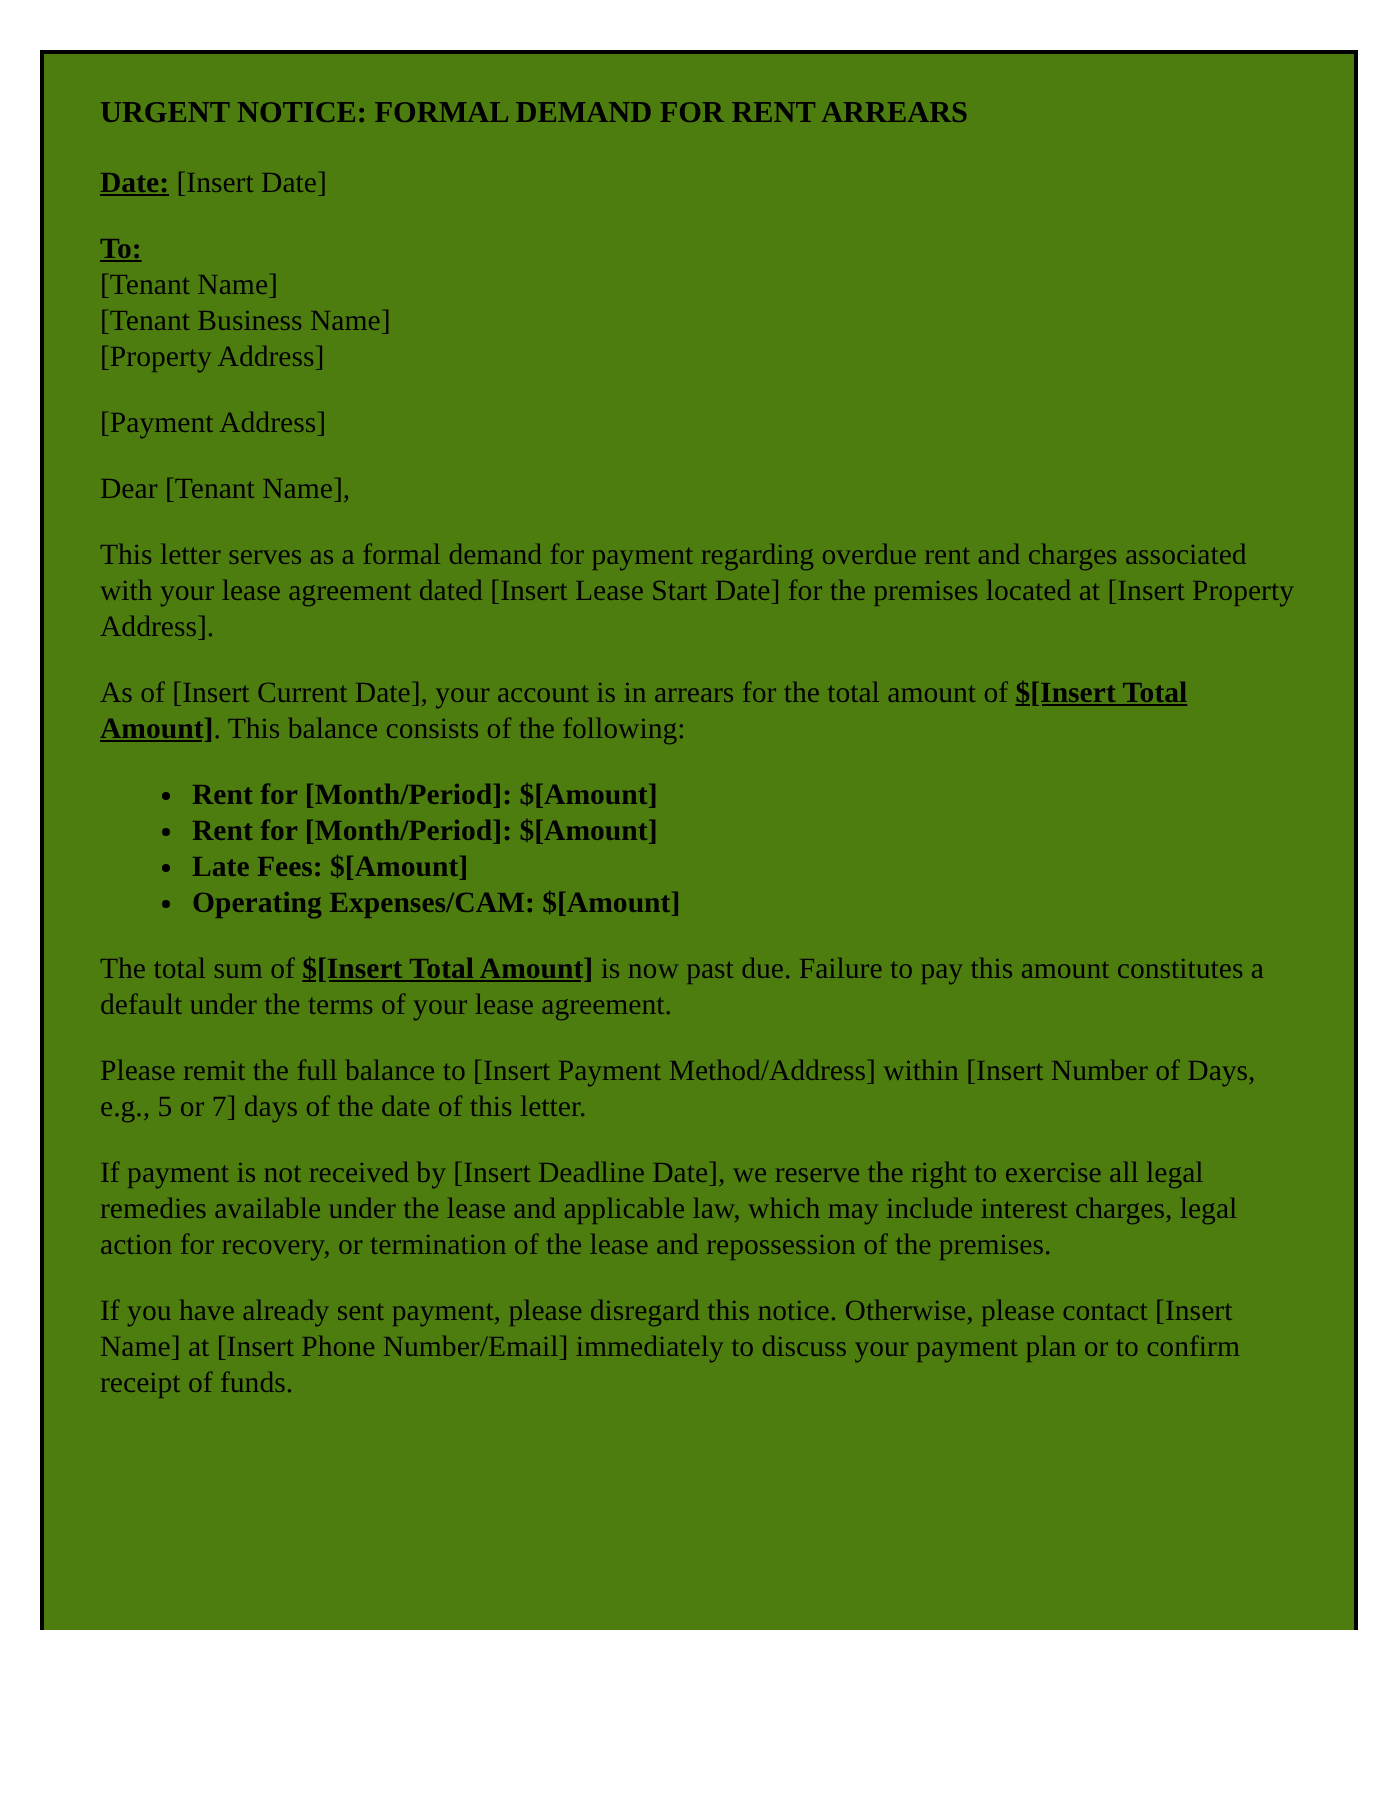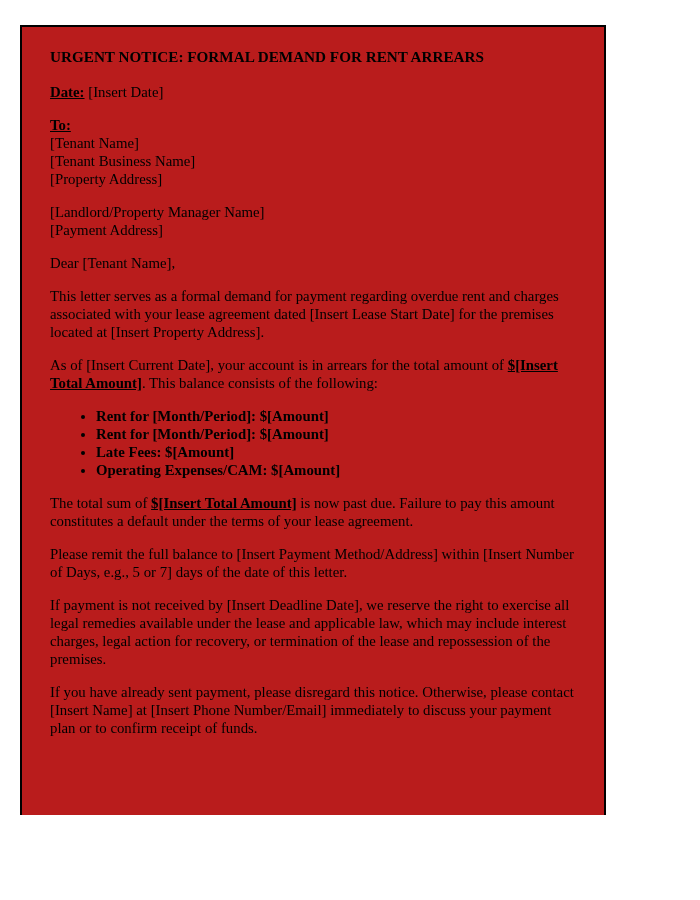--- a/index.html
+++ b/index.html
@@ -8,27 +8,27 @@
     height: 900px;
     background: #ffffff;
     font-family: "Liberation Serif", serif;
     font-size: 14.8px;
     color: #000000;
   }
   .letter-box {
     position: absolute;
     left: 20px;
     top: 25px;
-    width: 586px;
+    width: 659px;
     height: 790px;
     border: 2px solid #000000;
     border-bottom: none;
     padding: 20px 30px 0 28px;
     overflow: hidden;
-    background: #b91c1c;
+    background: #4d7c0f;
   }
   .letter-title {
     font-weight: bold;
     font-size: 15.2px;
     margin-bottom: 17px;
     line-height: 19px;
   }
   .block {
     margin-bottom: 15px;
     line-height: 18px;
@@ -52,21 +52,20 @@
   <div class="block"><span class="bold">Date:</span><span> [Insert Date]</span></div>
 
   <div class="block">
     <div class="line bold">To:</div>
     <div class="line">[Tenant Name]</div>
     <div class="line">[Tenant Business Name]</div>
     <div class="line">[Property Address]</div>
   </div>
 
   <div class="block">
-    <div class="line">[Landlord/Property Manager Name]</div>
     <div class="line">[Payment Address]</div>
   </div>
 
 
   <div class="block">Dear [Tenant Name],</div>
 
   <div class="block">This letter serves as a formal demand for payment regarding overdue rent and charges associated with your lease agreement dated [Insert Lease Start Date] for the premises located at [Insert Property Address].</div>
 
   <div class="block"><span>As of [Insert Current Date], your account is in arrears for the total amount of </span><span class="bold">$[Insert Total Amount]</span><span>. This balance consists of the following:</span></div>
 

